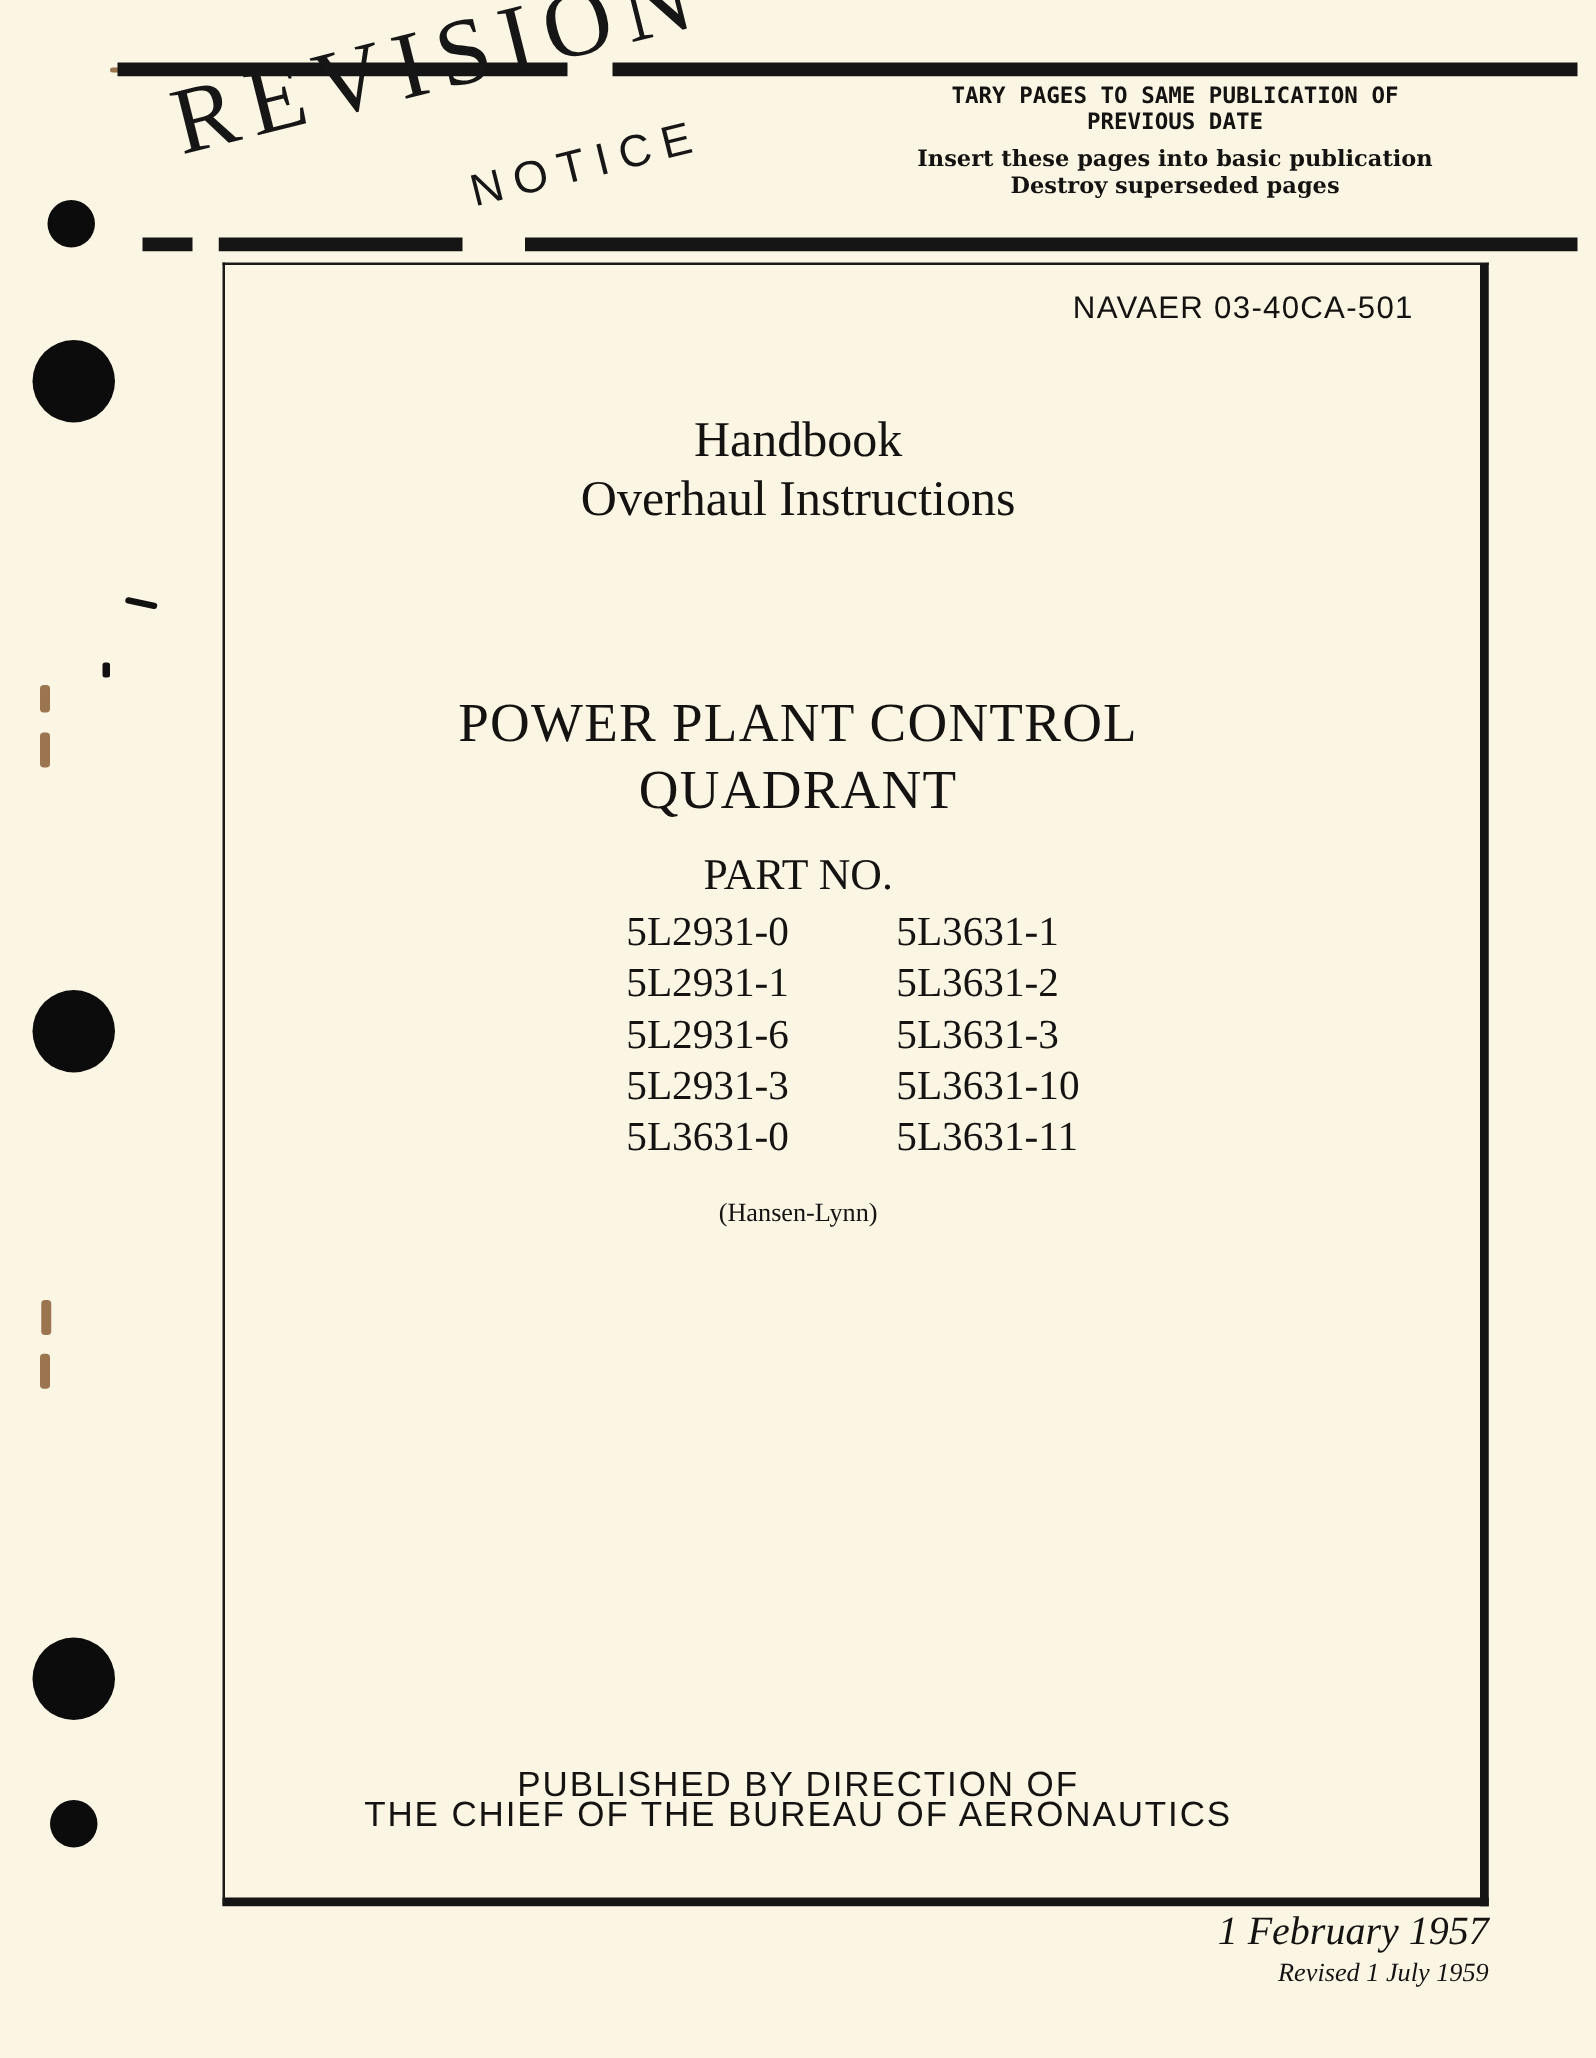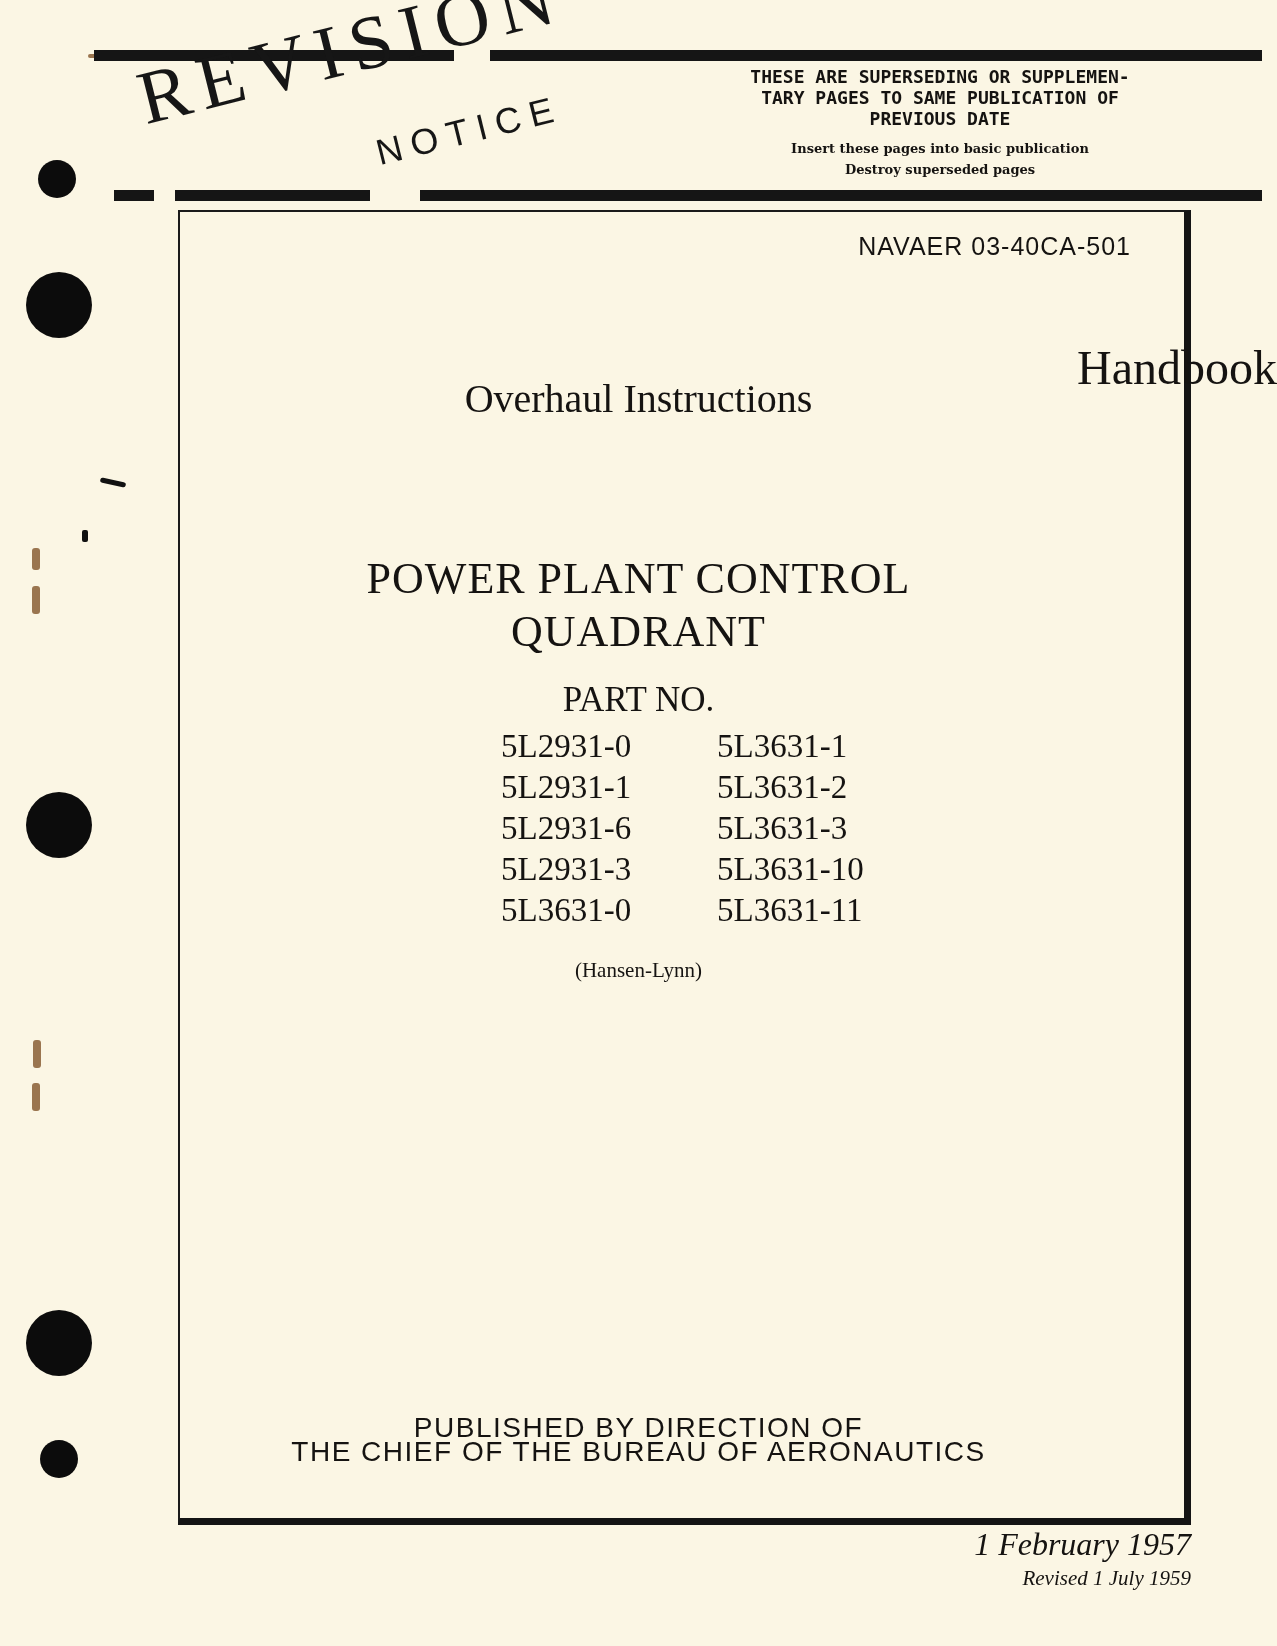--- a/index.html
+++ b/index.html
@@ -31,32 +31,32 @@
     font-size: 36px; letter-spacing: 9px;
     transform: rotate(-14deg); transform-origin: left bottom;
     white-space: nowrap; color: #161616;
   }
 
   .notice-box {
     position: absolute; left: 690px; top: 66px; width: 500px;
     text-align: center; font-family: "DejaVu Sans Mono", monospace;
   }
   .notice-box .caps { font-size: 18px; line-height: 21px; font-weight: bold; letter-spacing: 0; }
-  .notice-box .small { font-size: 13px; line-height: 21px; font-weight: bold; margin-top: 9px; font-family: "DejaVu Serif", serif; }
+  .notice-box .small { font-size: 18px; line-height: 21px; font-weight: bold; margin-top: 9px; font-family: "DejaVu Serif", serif; }
 
   
   .frame {
     position: absolute; left: 178px; top: 210px; width: 1004px; height: 1306px;
     border-top: 2px solid #1a1a1a; border-left: 2px solid #1a1a1a;
     border-right: 7px solid #141414; border-bottom: 7px solid #141414;
   }
   .center { position: absolute; left: 0; width: 1277px; text-align: center; }
 
   .navaer { position: absolute; right: 146px; top: 232px; font-family: "Liberation Sans", sans-serif; font-size: 25px; letter-spacing: 1px; }
-  .hb1 { top: 340px; font-size: 48px; text-align: right; }
+  .hb1 { top: 328px; font-size: 40px; }
   .hb2 { top: 375px; font-size: 40px; }
   .title1 { top: 553px; font-size: 44px; letter-spacing: 1px; }
   .title2 { top: 606px; font-size: 44px; letter-spacing: 1px; }
   .partno { top: 680px; font-size: 35px; }
 
   .parts { position: absolute; top: 726px; font-size: 33px; line-height: 41px; }
   .parts.left { left: 501px; }
   .parts.right { left: 717px; }
   .maker { top: 958px; font-size: 21px; }
 
@@ -87,21 +87,20 @@
 <div class="bar" style="left:94px;top:50px;width:360px;height:11px;"></div>
 <div class="bar" style="left:490px;top:50px;width:772px;height:11px;"></div>
 <div class="bar" style="left:114px;top:190px;width:40px;height:11px;"></div>
 <div class="bar" style="left:175px;top:190px;width:195px;height:11px;"></div>
 <div class="bar" style="left:420px;top:190px;width:842px;height:11px;"></div>
 
 <div class="rev-word">REVISION</div>
 <div class="notice-word">NOTICE</div>
 
 <div class="notice-box">
-  <div class="caps">THESE ARE SUPERSEDING OR SUPPLEMEN-</div>
   <div class="caps">TARY PAGES TO SAME PUBLICATION OF</div>
   <div class="caps">PREVIOUS DATE</div>
   <div class="small">Insert these pages into basic publication</div>
   <div class="small" style="margin-top:0">Destroy superseded pages</div>
 </div>
 
 <div class="frame"></div>
 
 <div class="navaer">NAVAER 03-40CA-501</div>
 

